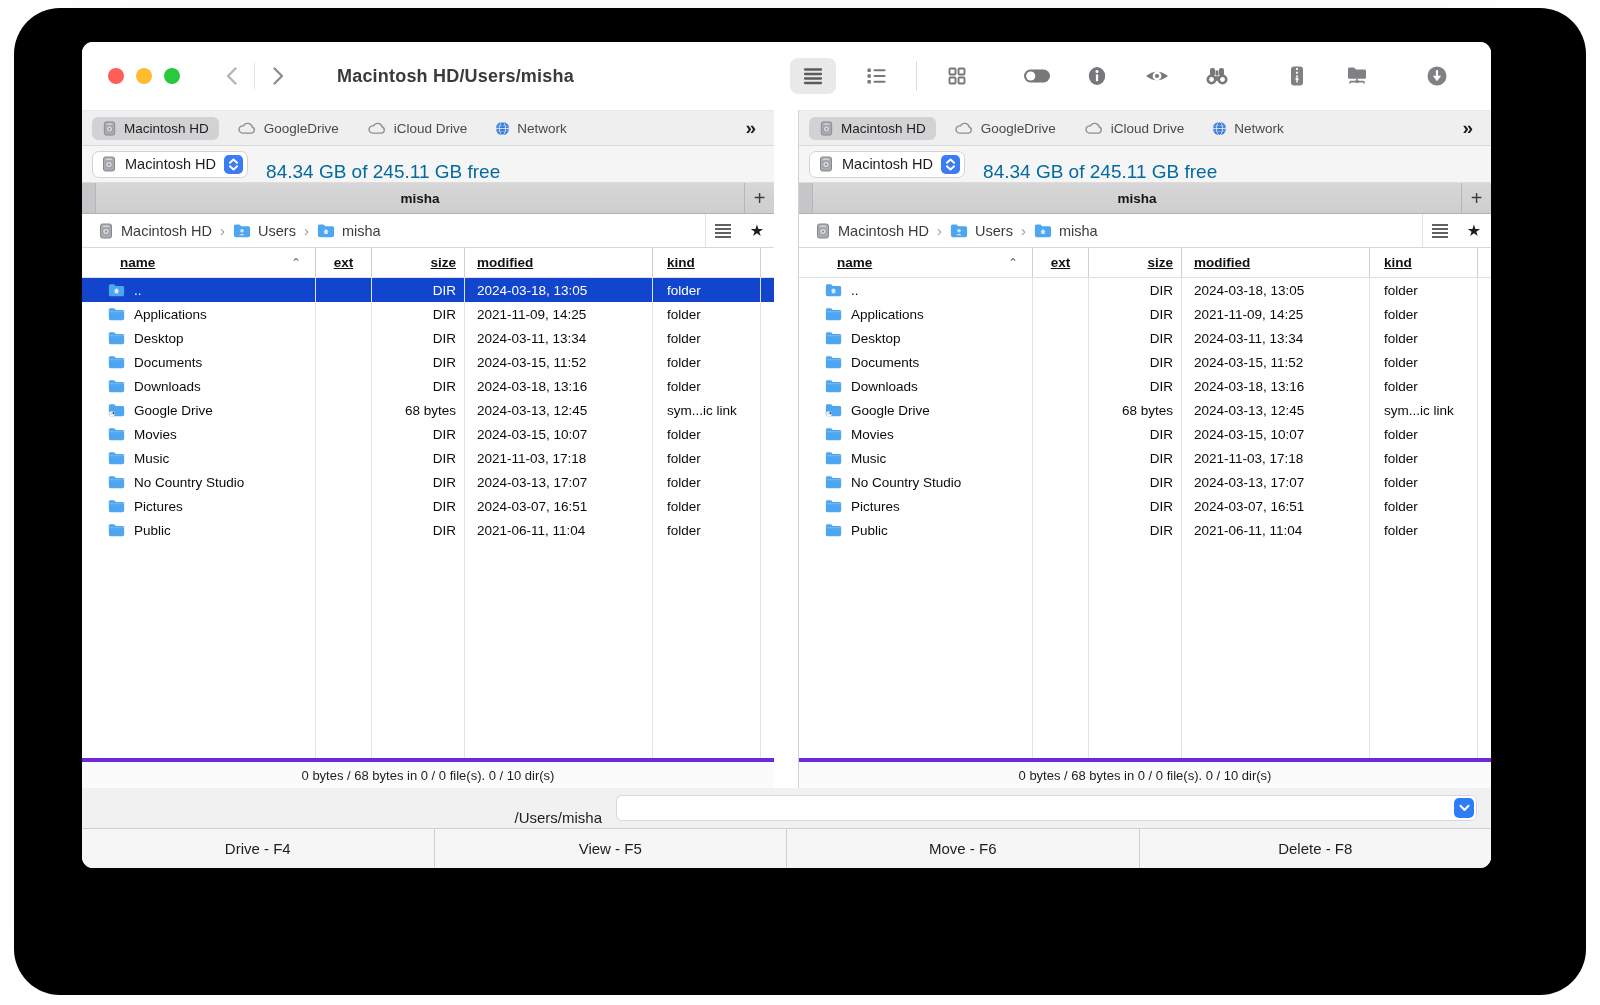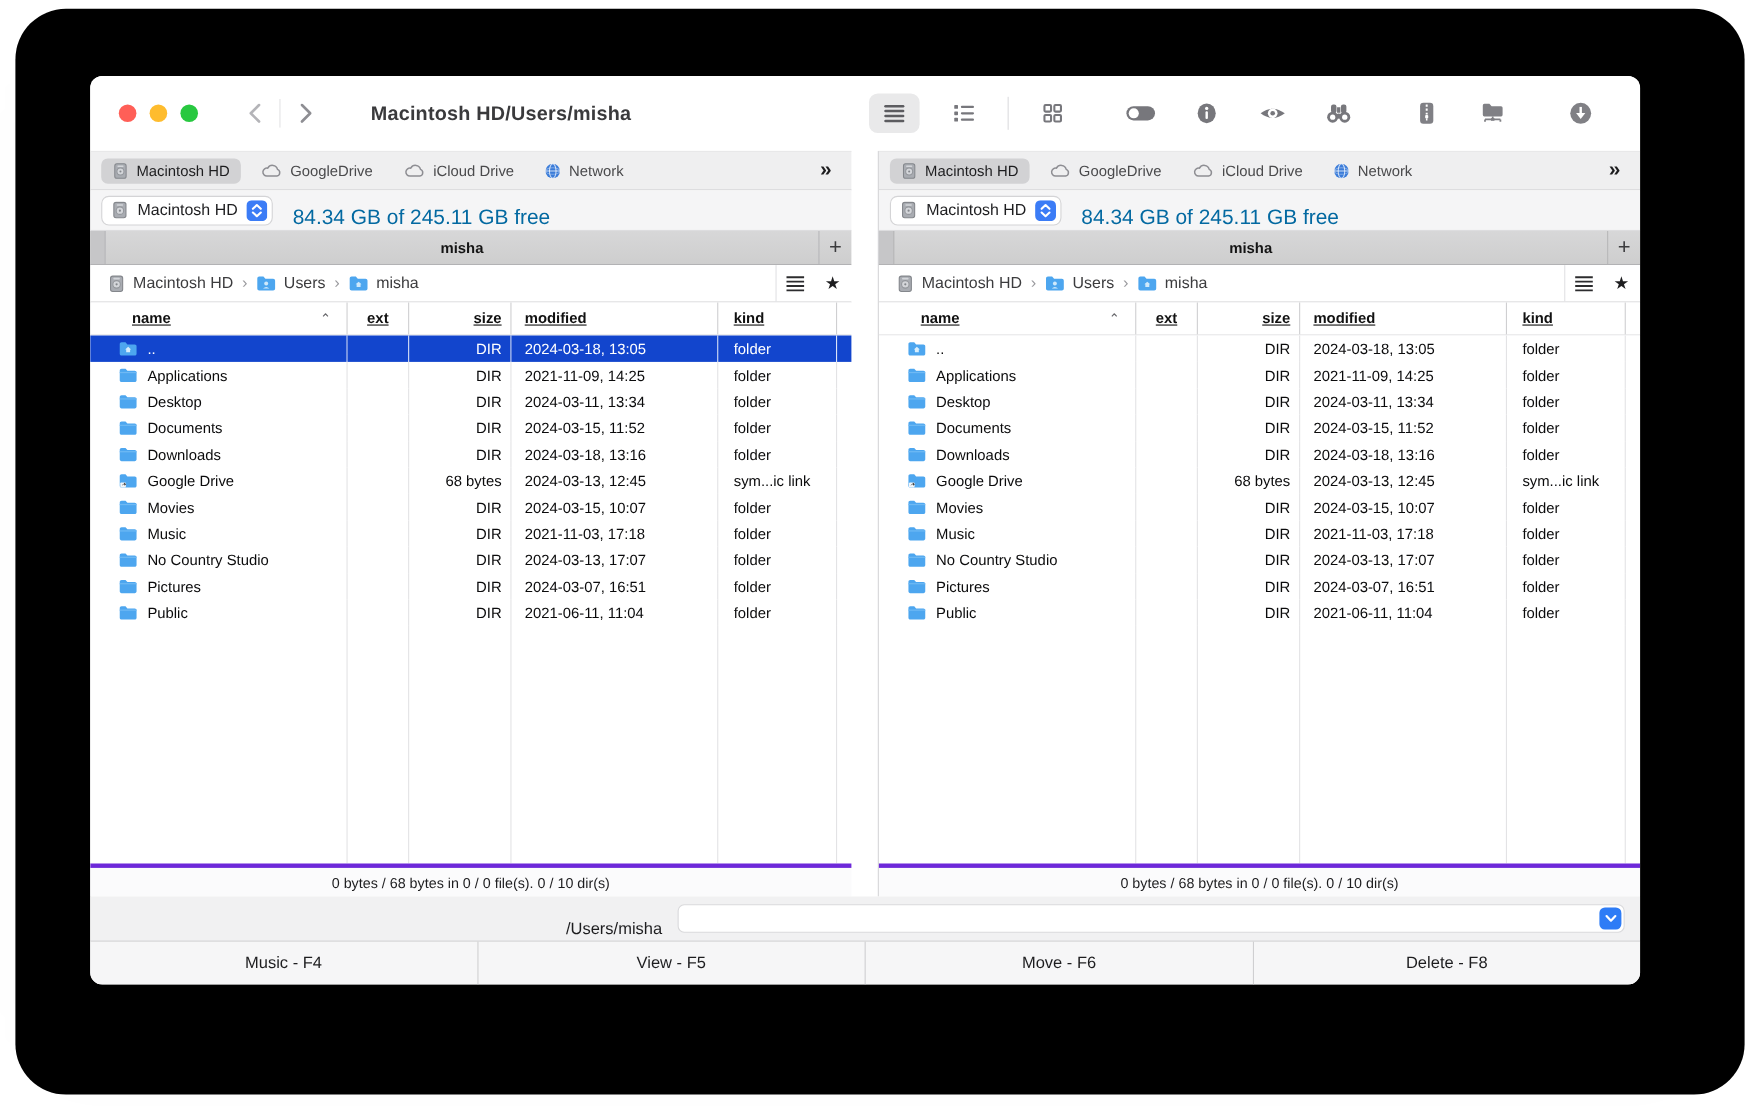--- a/index.html
+++ b/index.html
@@ -1,20 +1,20 @@
 <!DOCTYPE html>
 <html><head>
 <meta charset="utf-8">
 <style>
   * { margin:0; padding:0; box-sizing:border-box; }
   html,body { width:1600px; height:1005px; background:#ffffff; overflow:hidden;
               font-family:"Liberation Sans","DejaVu Sans",sans-serif; }
   .shadow-blob { position:absolute; left:14px; right:14px; top:8px; bottom:10px;
                  background:#000; border-radius:46px; }
-  .window { position:absolute; left:82px; top:69px; width:1409px; height:826px;
+  .window { position:absolute; left:82px; top:42px; width:1409px; height:826px;
             background:#fff; border-radius:11px; overflow:hidden;
             display:flex; flex-direction:column;
             box-shadow:0 30px 70px rgba(0,0,0,.6); }
 
   
   .titlebar { height:68px; flex:none; display:flex; align-items:center; background:#fff; position:relative; }
   .traffic { display:flex; gap:12px; margin-left:26px; }
   .light { width:16px; height:16px; border-radius:50%; }
   .light.red{background:#ff5f57;} .light.yellow{background:#febc2e;} .light.green{background:#28c840;}
   .nav { display:flex; align-items:center; margin-left:34px; }
@@ -903,19 +903,19 @@
       <input class="cmd-input" type="text" value="" style="">
       <div class="cmd-drop">
         <svg width="11" height="8" viewBox="0 0 11 8">
             <path d="M1.5 1.8 L5.5 6 L9.5 1.8" fill="none" stroke="#fff" stroke-width="2" stroke-linecap="round" stroke-linejoin="round"></path>
           </svg>
       </div>
     </div>
   </div>
 
   <div class="fn-row">
-    <div class="fn-btn">Music - F4</div>
+    <div class="fn-btn">Drive - F4</div>
     <div class="fn-btn">View - F5</div>
     <div class="fn-btn">Move - F6</div>
     <div class="fn-btn">Delete - F8</div>
   </div>
 
 </div>
 
 </body></html>

